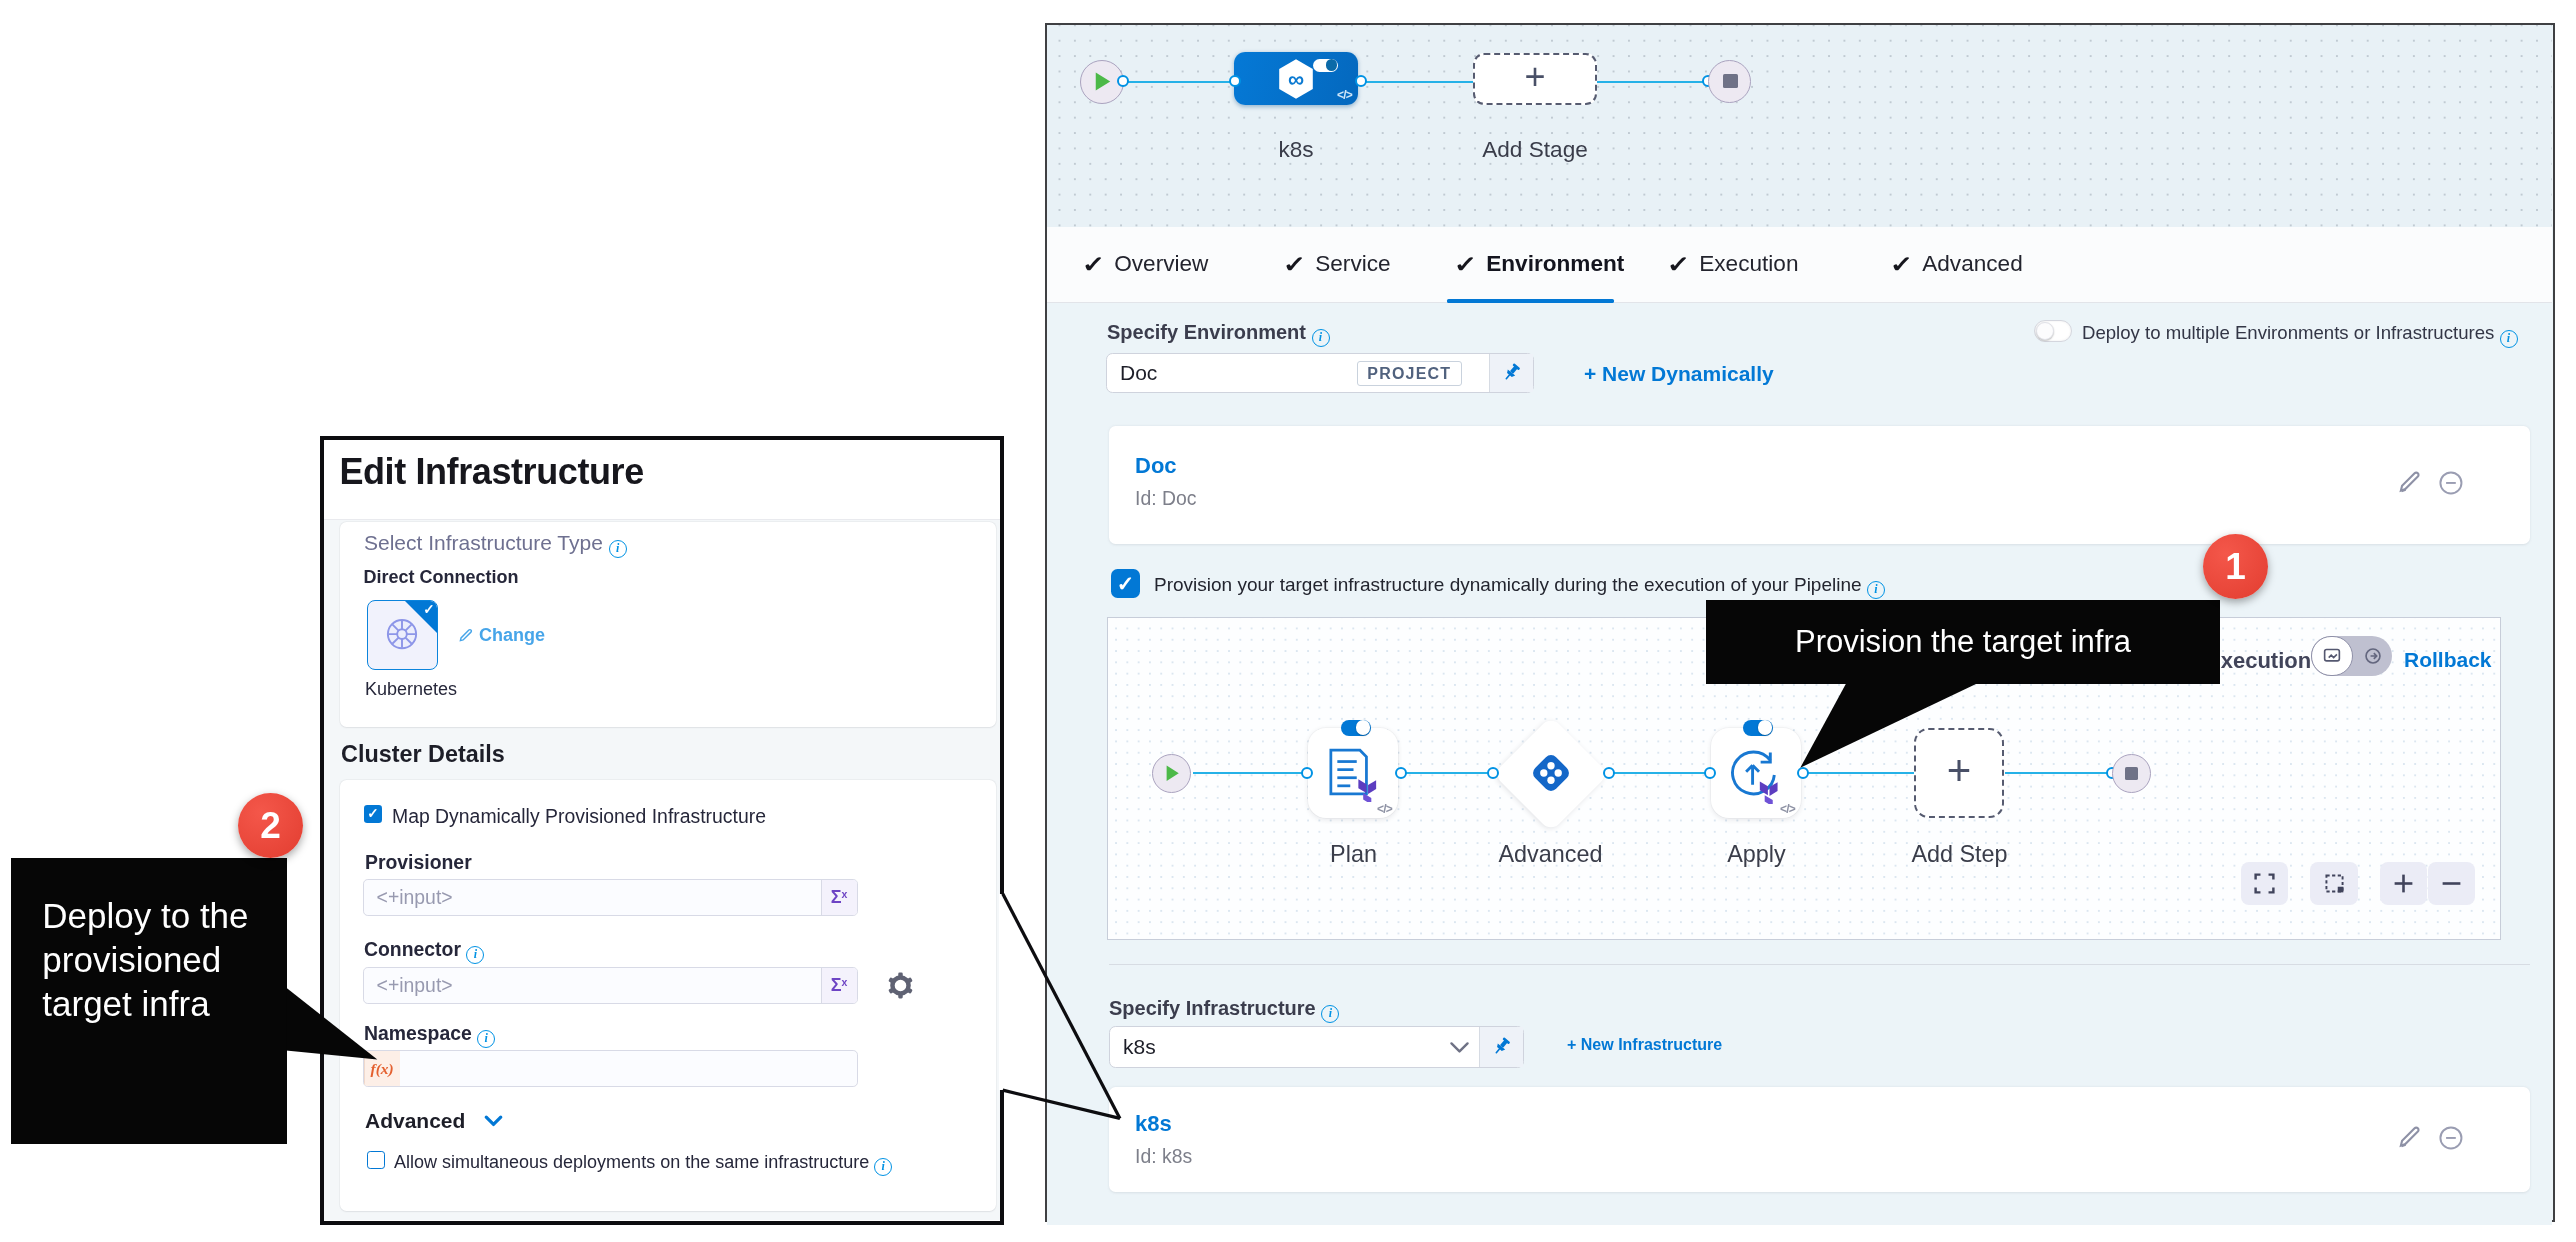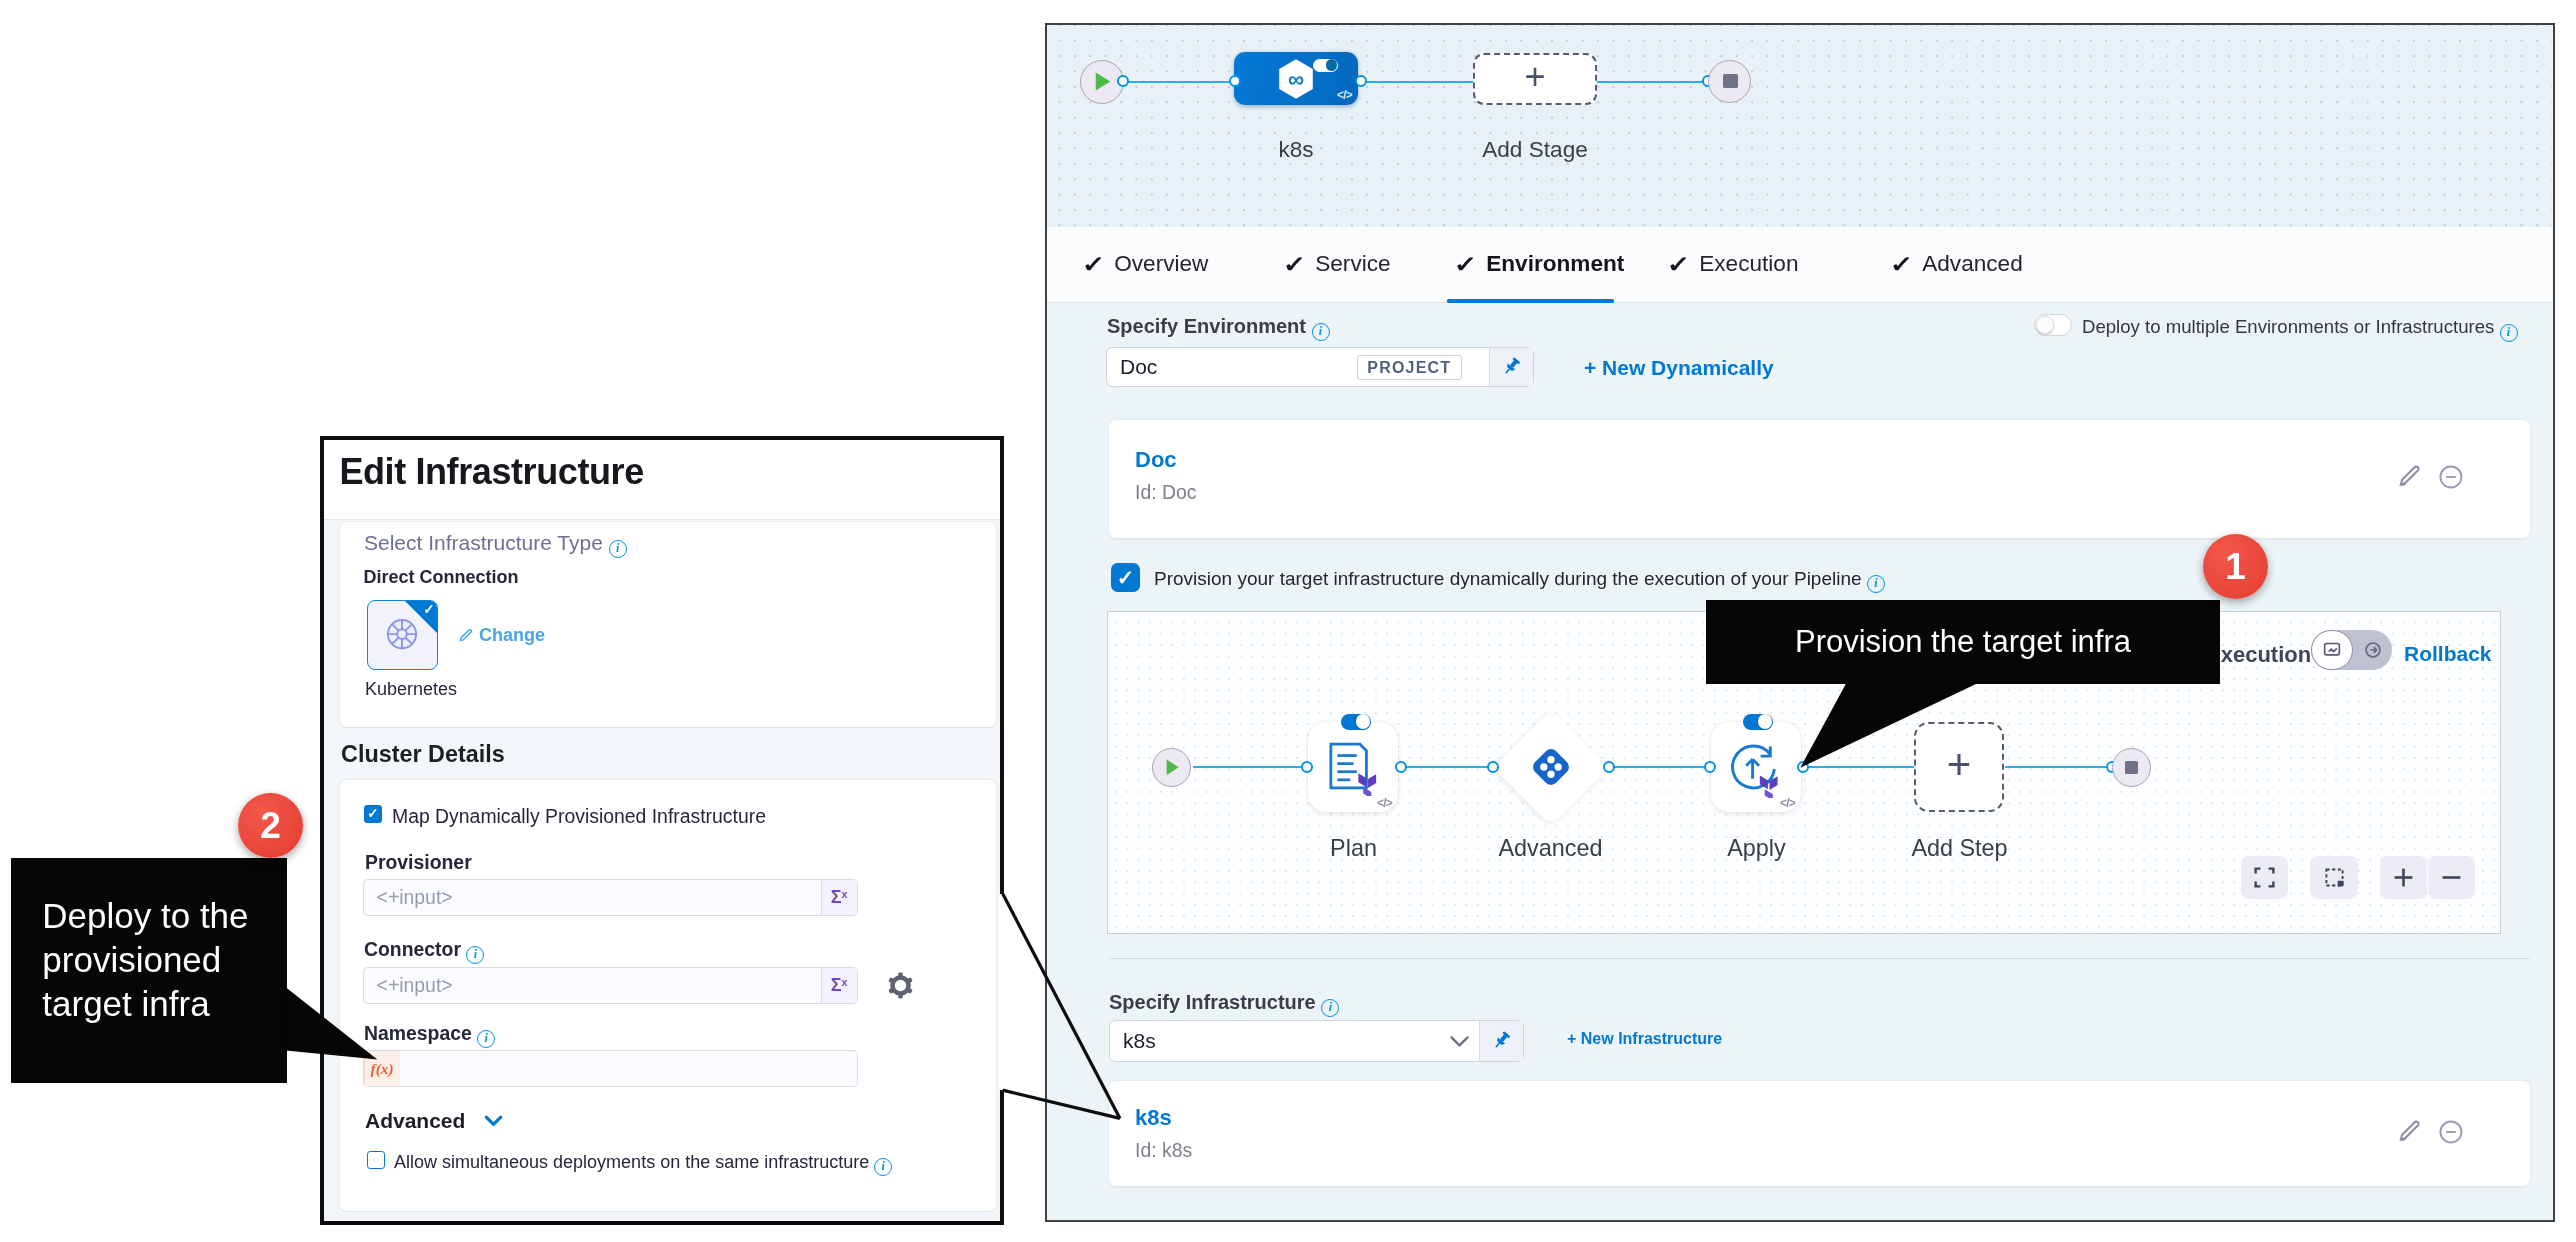--- a/index.html
+++ b/index.html
@@ -46,21 +46,21 @@
   #k8s-tile .corner-check { position:absolute; top:0px; right:2.4px; color:#fff; font-size:13.7px; font-weight:700; }
 
   
   #panel { left:1045px; top:22.6px; width:1510px; height:1199px; border:2.4px solid #3f4043; background:#ecf4f8; }
   #stage-canvas { left:0; top:0; width:1505px; height:202px; background:#e8f1f6;
      background-image:radial-gradient(#c0cad2 1.1px, transparent 1.1px); background-size:15.4px 15.4px; background-position:4.8px 8px; }
   #tabbar { left:0; top:202px; width:1505px; height:76px; background:#fbfcfd; border-bottom:0.8px solid #e2e4e9; }
   .tab { position:absolute; top:0; height:75px; display:flex; align-items:center; gap:11.3px; font-size:22.6px; color:#23242e; }
   .tab .chk { font-size:22.6px; font-weight:700; color:#16161d; transform:scaleX(1.25); }
   #tab-underline { position:absolute; left:400px; top:72px; width:167px; height:4px; background:#0278d5; border-radius:1.6px; }
-  #content { left:0; top:278px; width:1505px; height:916px; background:#ecf4f8; }
+  #content { left:0; top:284px; width:1505px; height:916px; background:#ecf4f8; }
 
   .sec-label { position:absolute; font-size:20px; font-weight:700; color:#3b3d4d; }
   .wcard { position:absolute; background:#ffffff; border-radius:6.5px; box-shadow:0 0.8px 2.4px rgba(96,97,112,0.14); }
   .card-title { position:absolute; left:26px; font-size:22px; font-weight:700; color:#0278d5; }
   .card-id { position:absolute; left:26px; font-size:19.4px; color:#7d7f8a; }
   .iconbtn { position:absolute; width:27.5px; height:27.5px; }
 
   
   .selectbox { position:absolute; height:40px; background:#ffffff; border:1.6px solid #cfd3dd; border-radius:6.5px; display:flex; }
   .selectbox .sel-val { flex:1; font-size:21px; color:#1d1e28; line-height:37px; padding-left:13px; }
@@ -80,21 +80,21 @@
   .seg-ctl .seg-right { position:absolute; right:0; top:0; width:39px; height:40px; display:flex; align-items:center; justify-content:center; }
   .zoombtn { position:absolute; width:47px; height:43px; background:#ebecf6; border-radius:8px; display:flex; align-items:center; justify-content:center; }
 
   .step-node { position:absolute; width:90px; height:90px; background:#ffffff; border-radius:18px; box-shadow:0 1.6px 4.8px rgba(40,41,61,0.10), 0 0 0 0.8px rgba(40,41,61,0.04); }
   .dashed-node { position:absolute; width:90px; height:90px; background:#ffffff; border-radius:14.5px; border:2.4px dashed #565b70; color:#495067; }
   .dashed-node .plus { position:absolute; left:0; right:0; top:50%; transform:translateY(-54%); text-align:center; font-size:42px; font-weight:400; }
 
   
   .callout { position:absolute; background:#060606; color:#ffffff; z-index:40; }
   #callout1 { left:1706px; top:600px; width:514px; height:84px; font-size:31px; display:flex; align-items:center; justify-content:center; }
-  #callout2 { left:11.3px; top:858px; width:276px; height:225px; font-size:35px; line-height:44px; padding:36px 0 0 31px; }
+  #callout2 { left:11.3px; top:858px; width:276px; height:286px; font-size:35px; line-height:44px; padding:36px 0 0 31px; }
   .badge { position:absolute; width:65px; height:65px; border-radius:50%; background:radial-gradient(circle at 35% 30%, #f4574a, #e23d30);
      color:#fff; font-size:37px; font-weight:700; display:flex; align-items:center; justify-content:center;
      box-shadow:0 3.2px 8px rgba(0,0,0,0.35); z-index:45; }
   #overlay { position:absolute; left:0; top:0; z-index:42; pointer-events:none; }
   #border-eraser { position:absolute; left:999px; top:894px; width:7.3px; height:196px; background:#ffffff; z-index:5; }
 </style>
 </head>
 <body>
 
 <div id="page">

